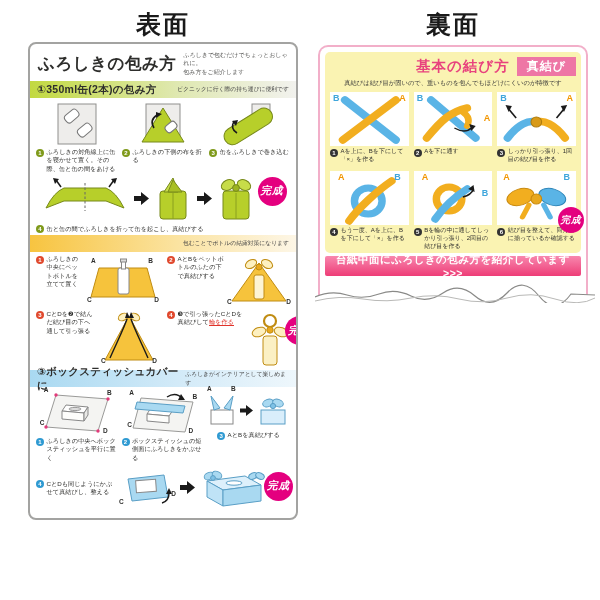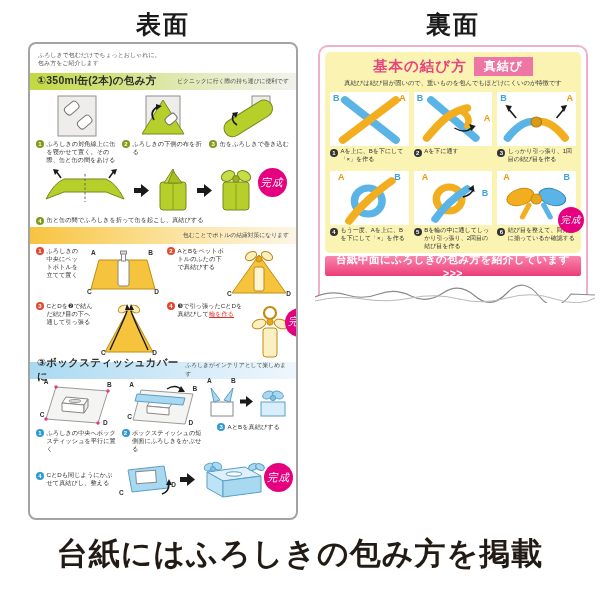--- a/index.html
+++ b/index.html
@@ -30,33 +30,33 @@
        font-size:6px;font-weight:bold;text-align:center;line-height:8px;margin-top:0.5px;}
   .s1 .num{background:#7f9a1b;} .s2 .num{background:#e0492e;} .s3 .num{background:#2f9ad2;}
   .kcap .num{background:#333;}
   .rowflow{display:flex;align-items:center;justify-content:center;gap:5px;margin-top:2px;}
   .capfull{margin-top:2px;}
   .grid2{display:grid;grid-template-columns:1fr 1fr;column-gap:8px;row-gap:3px;}
   .cell{display:flex;gap:3px;align-items:flex-start;}
   .cell .cap{flex:1;}
   .em{color:#e0332a;border-bottom:1px solid #e0332a;}
   .badge{position:absolute;background:#e4007f;color:#fff;border-radius:50%;z-index:3;
-         display:flex;align-items:center;justify-content:center;font-weight:normal;
+         display:flex;align-items:center;justify-content:center;font-weight:bold;
          font-style:italic;letter-spacing:1px;}
   .b28{width:29px;height:29px;font-size:10.5px;}
   .b26{width:26px;height:26px;font-size:9.5px;}
   .lbl{position:absolute;font-size:6.5px;font-weight:bold;color:#2e2e2c;line-height:1;}
   .lA{color:#f29600;} .lB{color:#3fa6dc;}
   .kbox .lbl{font-size:9px;}
 
   
   #back-card{position:absolute;left:318px;top:45px;width:270px;height:250px;background:#fff;
              border:2px solid #f2afc9;border-bottom:none;border-radius:10px 10px 0 0;box-sizing:border-box;}
   .ypanel{margin:5px 5px 0;background:#faf3b2;border-radius:5px;padding:4px 5px 2px;}
-  .btitle-row{display:flex;justify-content:center;align-items:center;gap:7px;margin-top:1px;}
+  .btitle-row{display:flex;justify-content:flex-end;align-items:center;gap:7px;margin-top:1px;}
   .btitle{font-size:14.5px;font-weight:bold;color:#e8437e;letter-spacing:1px;}
   .bbadge{background:#ee76a5;color:#fff;font-size:12px;font-weight:bold;padding:1px 10px;letter-spacing:1px;}
   .bsub{font-size:6.3px;color:#3c3c3a;text-align:center;margin:3px 0 4px;}
   .kgrid{display:grid;grid-template-columns:repeat(3,1fr);column-gap:5px;row-gap:2px;}
   .kcell{display:flex;flex-direction:column;}
   .kbox{position:relative;background:#fff;height:54px;}
   .kcap{display:flex;gap:2.5px;font-size:6px;color:#2e2e2c;line-height:1.3;margin:2px 0 1px;min-height:20px;}
   .banner{margin:3px 5px 0;height:20px;background:linear-gradient(180deg,#f887ae,#ee3d77);
           color:#fff;font-weight:bold;font-size:10.5px;display:flex;align-items:center;
           justify-content:center;border-radius:2px;letter-spacing:0.5px;text-align:center;}
@@ -79,20 +79,21 @@
 </head>
 <body>
 
 <div class="canvas">
 
   <div class="side-label" id="back-label">裏面</div>
   <div class="side-label" id="front-label">表面</div>
 
   <div id="front-card">
     <div class="fhead">
+      <span class="ftitle">ふろしきの包み方</span>
       <span class="fsub">
         <span>ふろしきで包むだけでちょっとおしゃれに。</span><br>
         <span>包み方をご紹介します</span>
       </span>
     </div>
 
     <div class="bar bar1">
       <span class="h">①350ml缶(2本)の包み方</span>
       <span class="n">ピクニックに行く際の持ち運びに便利です</span>
     </div>
@@ -500,14 +501,13 @@
 
     <div class="banner">台紙中面にふろしきの包み方を紹介しています &gt;&gt;&gt;</div>
 
 
     <svg class="tear" viewBox="0 0 280 20">
       <path d="M0,14 Q16,7 32,12 T64,11 T96,13 T128,10 T160,13 T192,10 T224,13 T256,11 L280,12" fill="#ffffff" stroke="#8a8a88" stroke-width="1.2"></path>
       <path d="M0,18 Q24,12 48,16 T96,15 T144,16 T192,15 T240,16 T280,15" fill="none" stroke="#b9b9b7" stroke-width="1"></path>
     </svg>
   </div>
 
-  <div id="caption">台紙にはふろしきの包み方を掲載</div>
 </div>
 
 </body></html>

